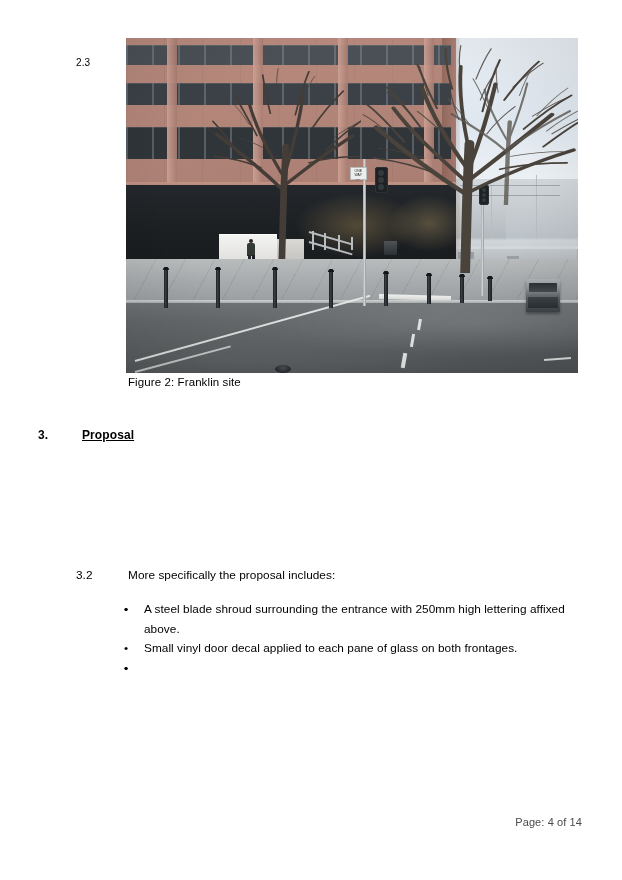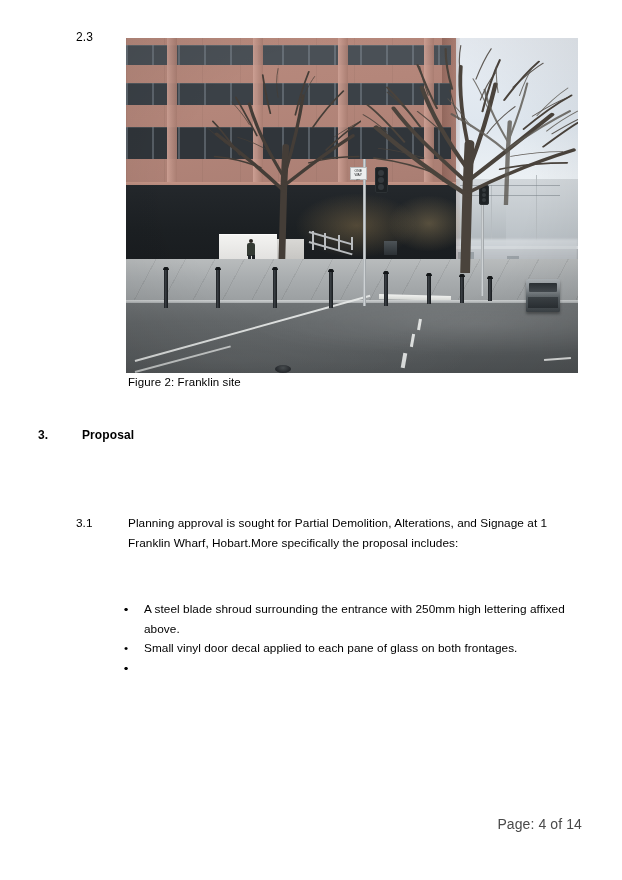--- a/index.html
+++ b/index.html
@@ -20,22 +20,22 @@
     position: relative;
     width: 622px;
     height: 880px;
     background: #ffffff;
   }
 
   
   .figure-number {
     position: absolute;
     left: 76px;
-    top: 30px;
-    font-size: 12px;
+    top: 55px;
+    font-size: 10px;
     line-height: 15px;
     letter-spacing: 0.1px;
     text-align: center;
   }
 
   .figure-wrap {
     position: absolute;
     left: 126px;
     top: 38px;
     width: 452px;
@@ -59,20 +59,21 @@
   }
 
   
   .section-heading {
     position: absolute;
     left: 38px;
     top: 428px;
     font-size: 12px;
     font-weight: bold;
     letter-spacing: 0.1px;
+    text-decoration: underline;
   }
   .section-heading .sh-num {
     display: inline-block;
     width: 44px;
   }
 
   .num-para {
     position: absolute;
     left: 76px;
     font-size: 11.8px;
@@ -119,21 +120,21 @@
     top: 0;
     font-size: 11.8px;
     line-height: 19.5px;
   }
 
   
   .footer {
     position: absolute;
     right: 40px;
     top: 816px;
-    font-size: 14px;
+    font-size: 11px;
     letter-spacing: 0.1px;
     color: #4a4a4a;
     text-align: right;
   }
 
   
   .sky {
     position: absolute;
     left: 0; top: 0; right: 0; height: 63%;
     background: linear-gradient(180deg,#e9eef4 0%, #dfe7ef 40%, #eef2f5 72%, #f2f4f5 100%);
@@ -670,25 +671,25 @@
       <div class="photo-finish"></div>
     </div>
   </div>
 
   <div class="figure-caption">Figure 2: Franklin site</div>
 
   <div class="section-heading">
     <span class="sh-num">3.</span><span>Proposal</span>
   </div>
 
-  <div class="num-para" id="para-3-1">
-    <span class="np-num">3.1</span>
-    <span class="np-text">Planning approval is sought for Partial Demolition, Alterations, and Signage at 1 Franklin Wharf, Hobart.More specifically the proposal includes:</span>
+
+  <div class="num-para" id="para-3-2">
+    <span class="np-num">3.2</span>
+    <span class="np-text">More specifically the proposal includes:</span>
   </div>
-
 
   <ul class="bullet-list">
     <li>
       <span class="bullet-dot">•</span>
     </li>
     <li>
       <span class="bullet-dot">•</span>
       <span>A steel blade shroud surrounding the entrance with 250mm high lettering affixed above.</span>
     </li>
     <li>

